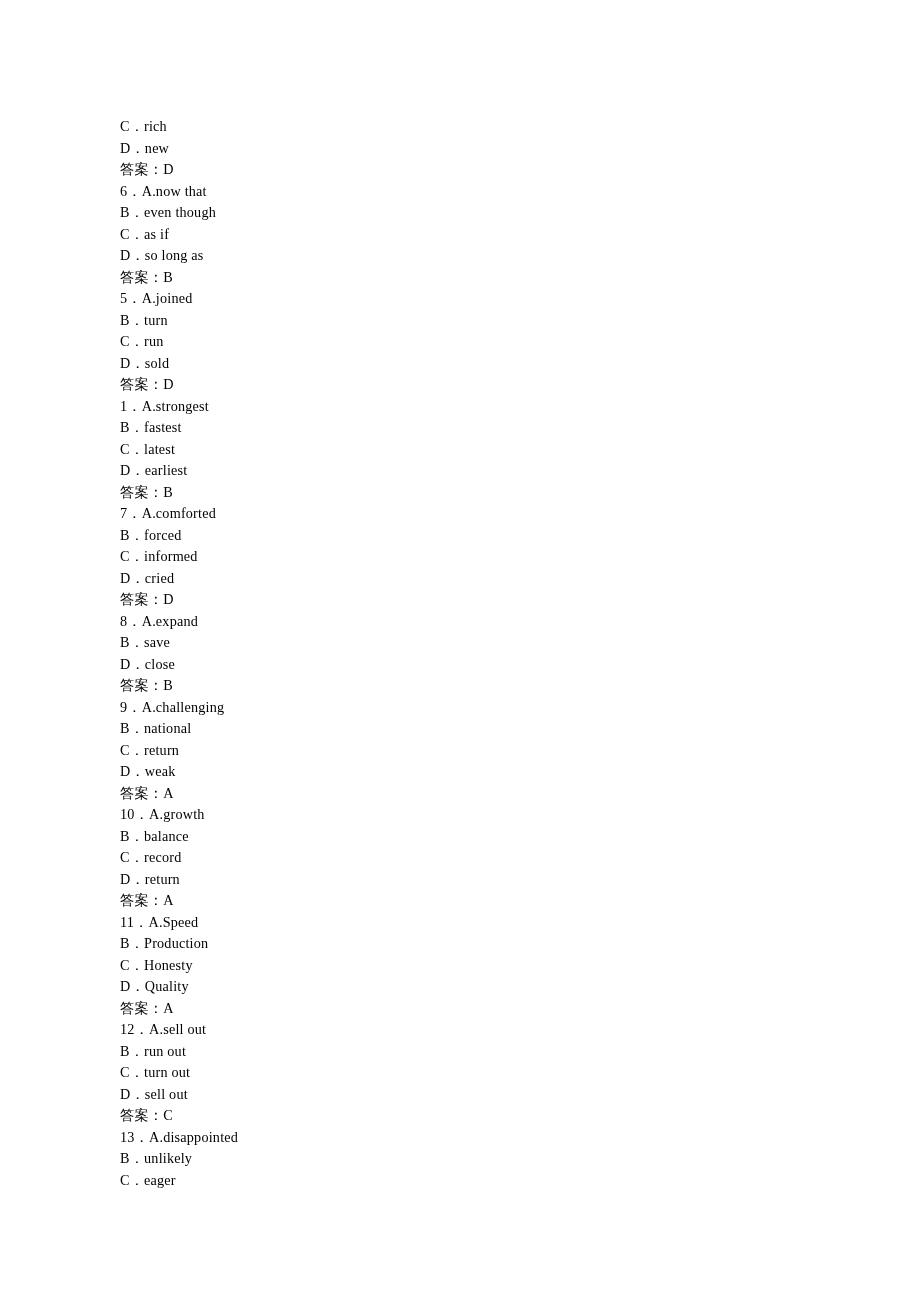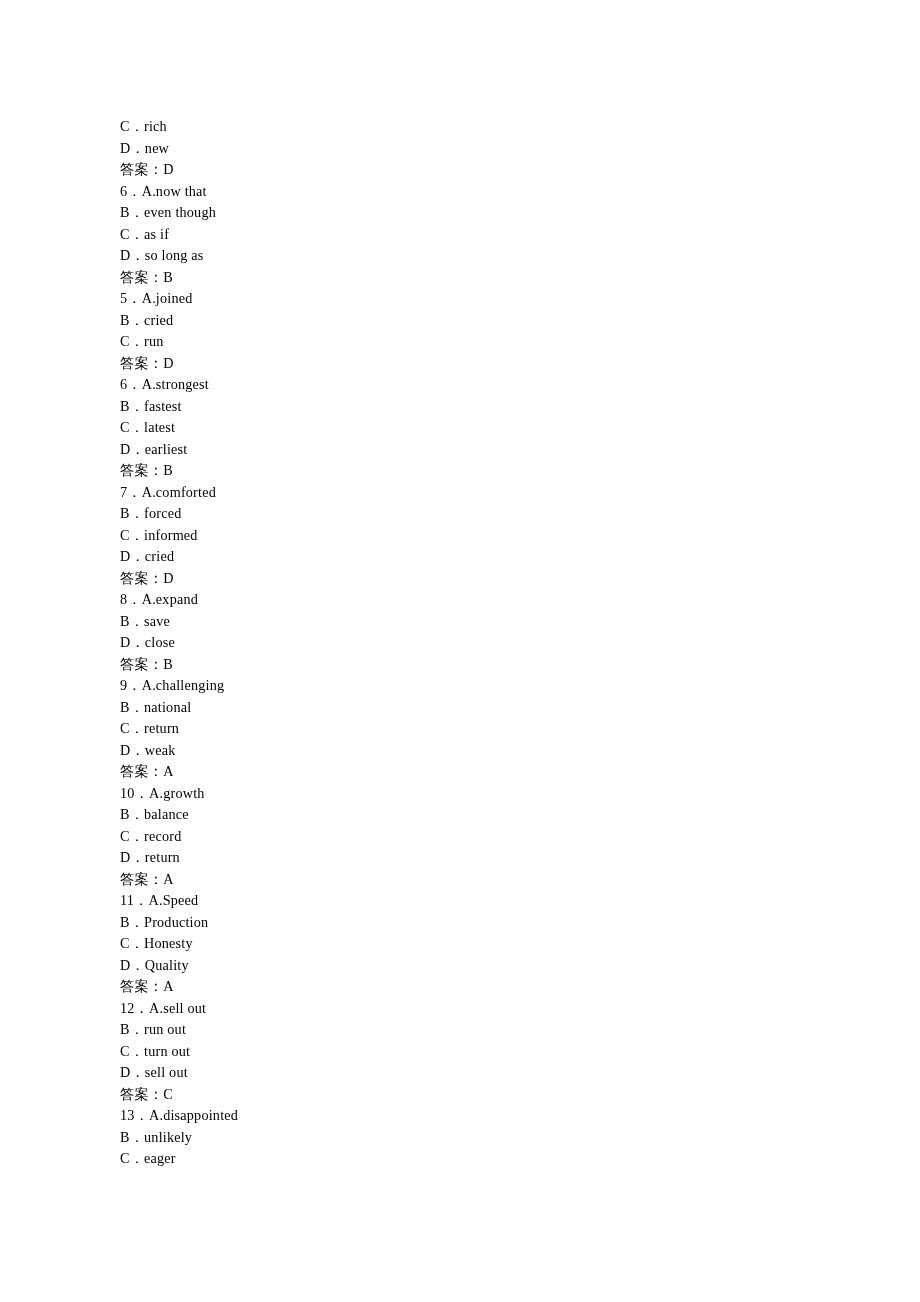--- a/index.html
+++ b/index.html
@@ -29,24 +29,25 @@
 <div class="page">
   <div class="line">C．rich</div>
   <div class="line">D．new</div>
   <div class="line">答案：D</div>
   <div class="line">6．A.now that</div>
   <div class="line">B．even though</div>
   <div class="line">C．as if</div>
   <div class="line">D．so long as</div>
   <div class="line">答案：B</div>
   <div class="line">5．A.joined</div>
-  <div class="line">B．cried</div>
+  <div class="line">B．turn</div>
   <div class="line">C．run</div>
+  <div class="line">D．sold</div>
   <div class="line">答案：D</div>
-  <div class="line">6．A.strongest</div>
+  <div class="line">1．A.strongest</div>
   <div class="line">B．fastest</div>
   <div class="line">C．latest</div>
   <div class="line">D．earliest</div>
   <div class="line">答案：B</div>
   <div class="line">7．A.comforted</div>
   <div class="line">B．forced</div>
   <div class="line">C．informed</div>
   <div class="line">D．cried</div>
   <div class="line">答案：D</div>
   <div class="line">8．A.expand</div>

